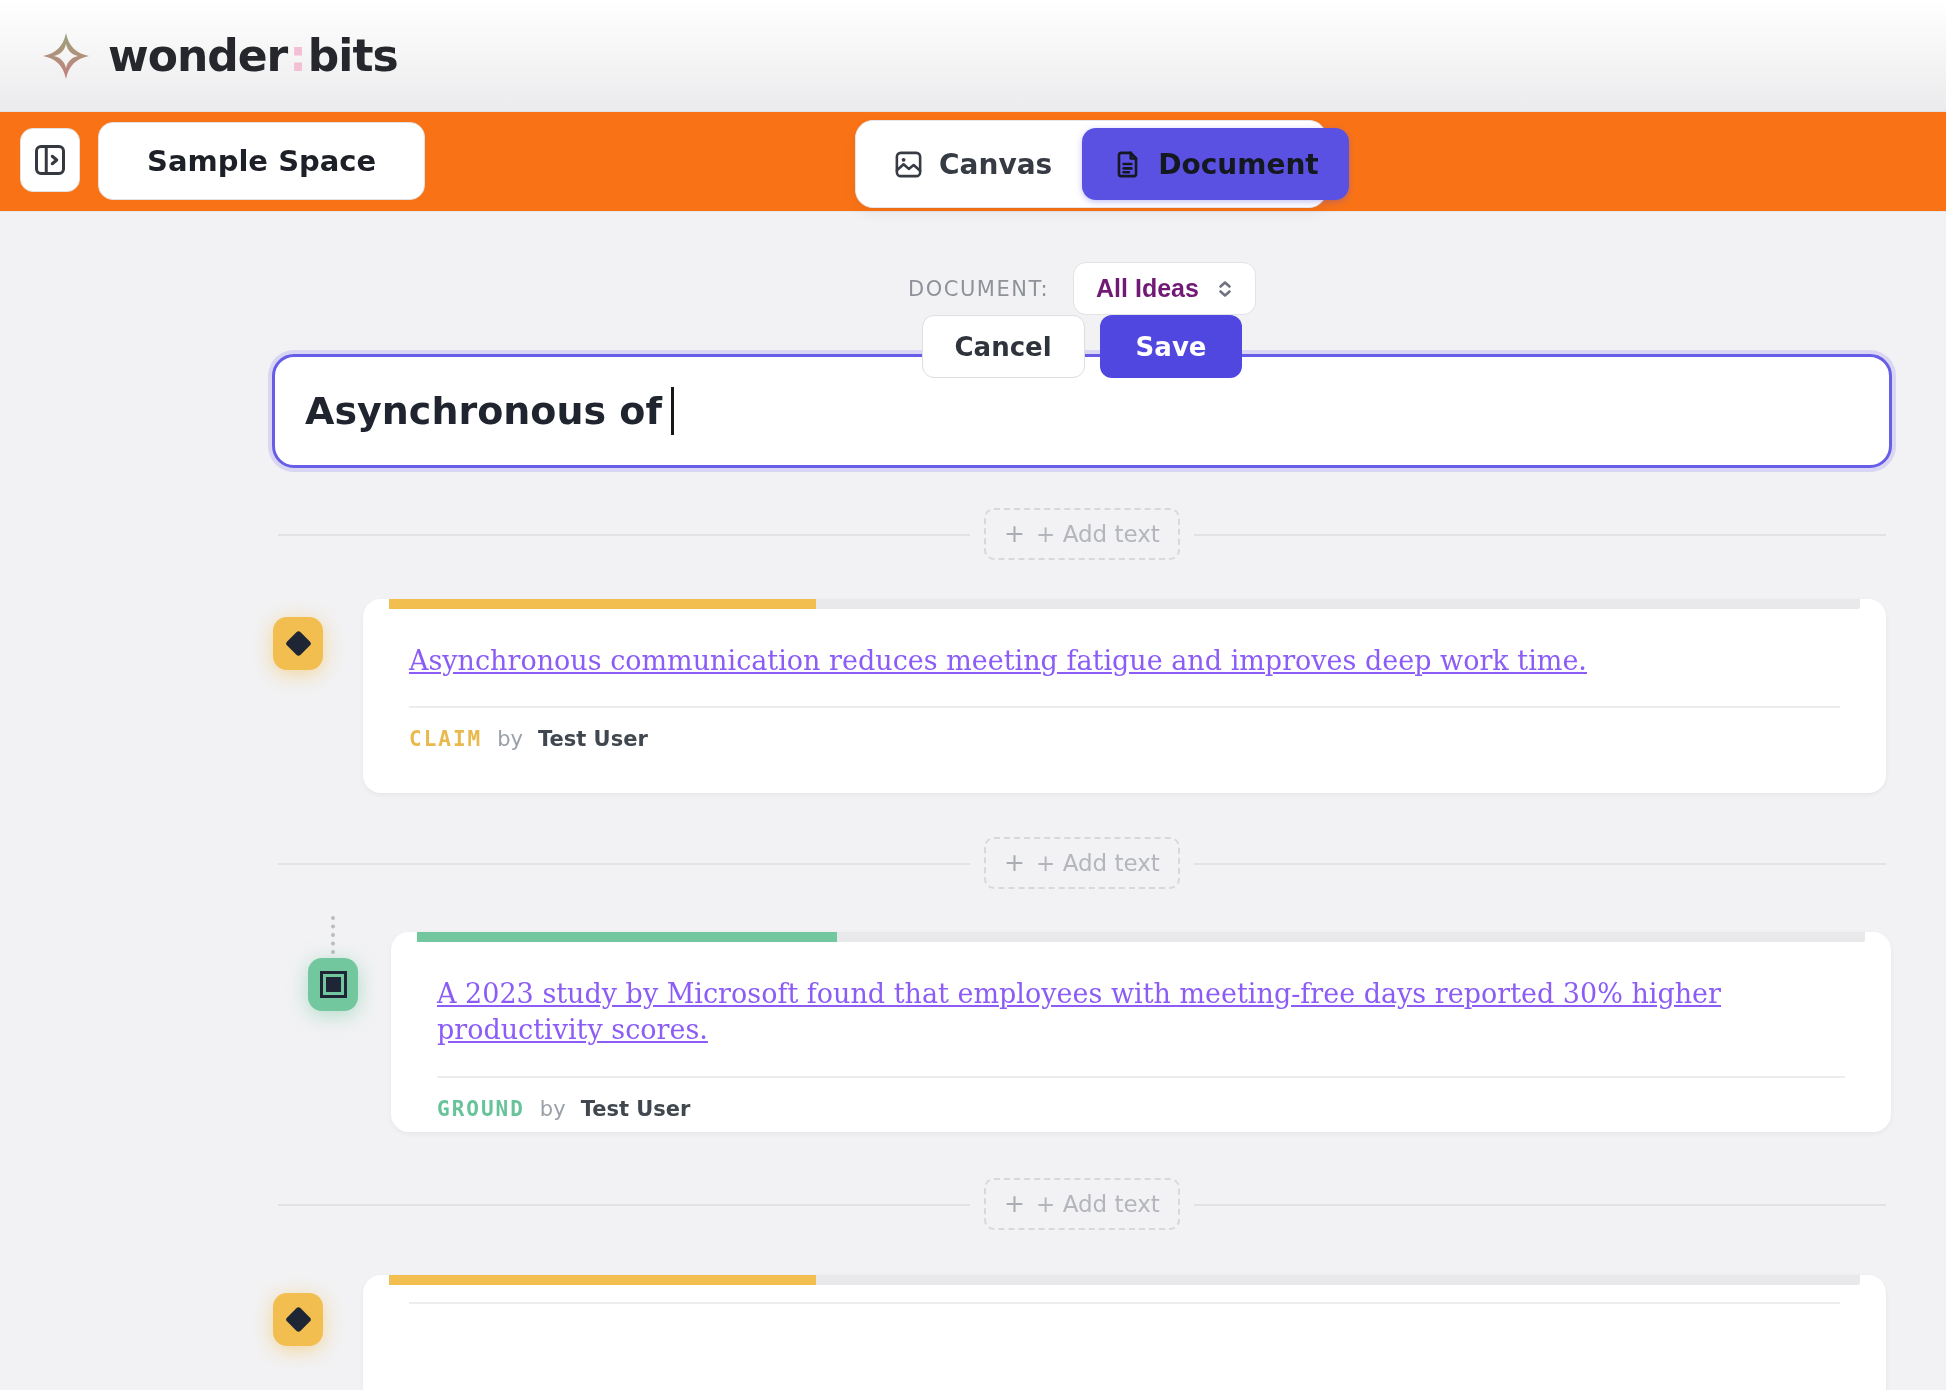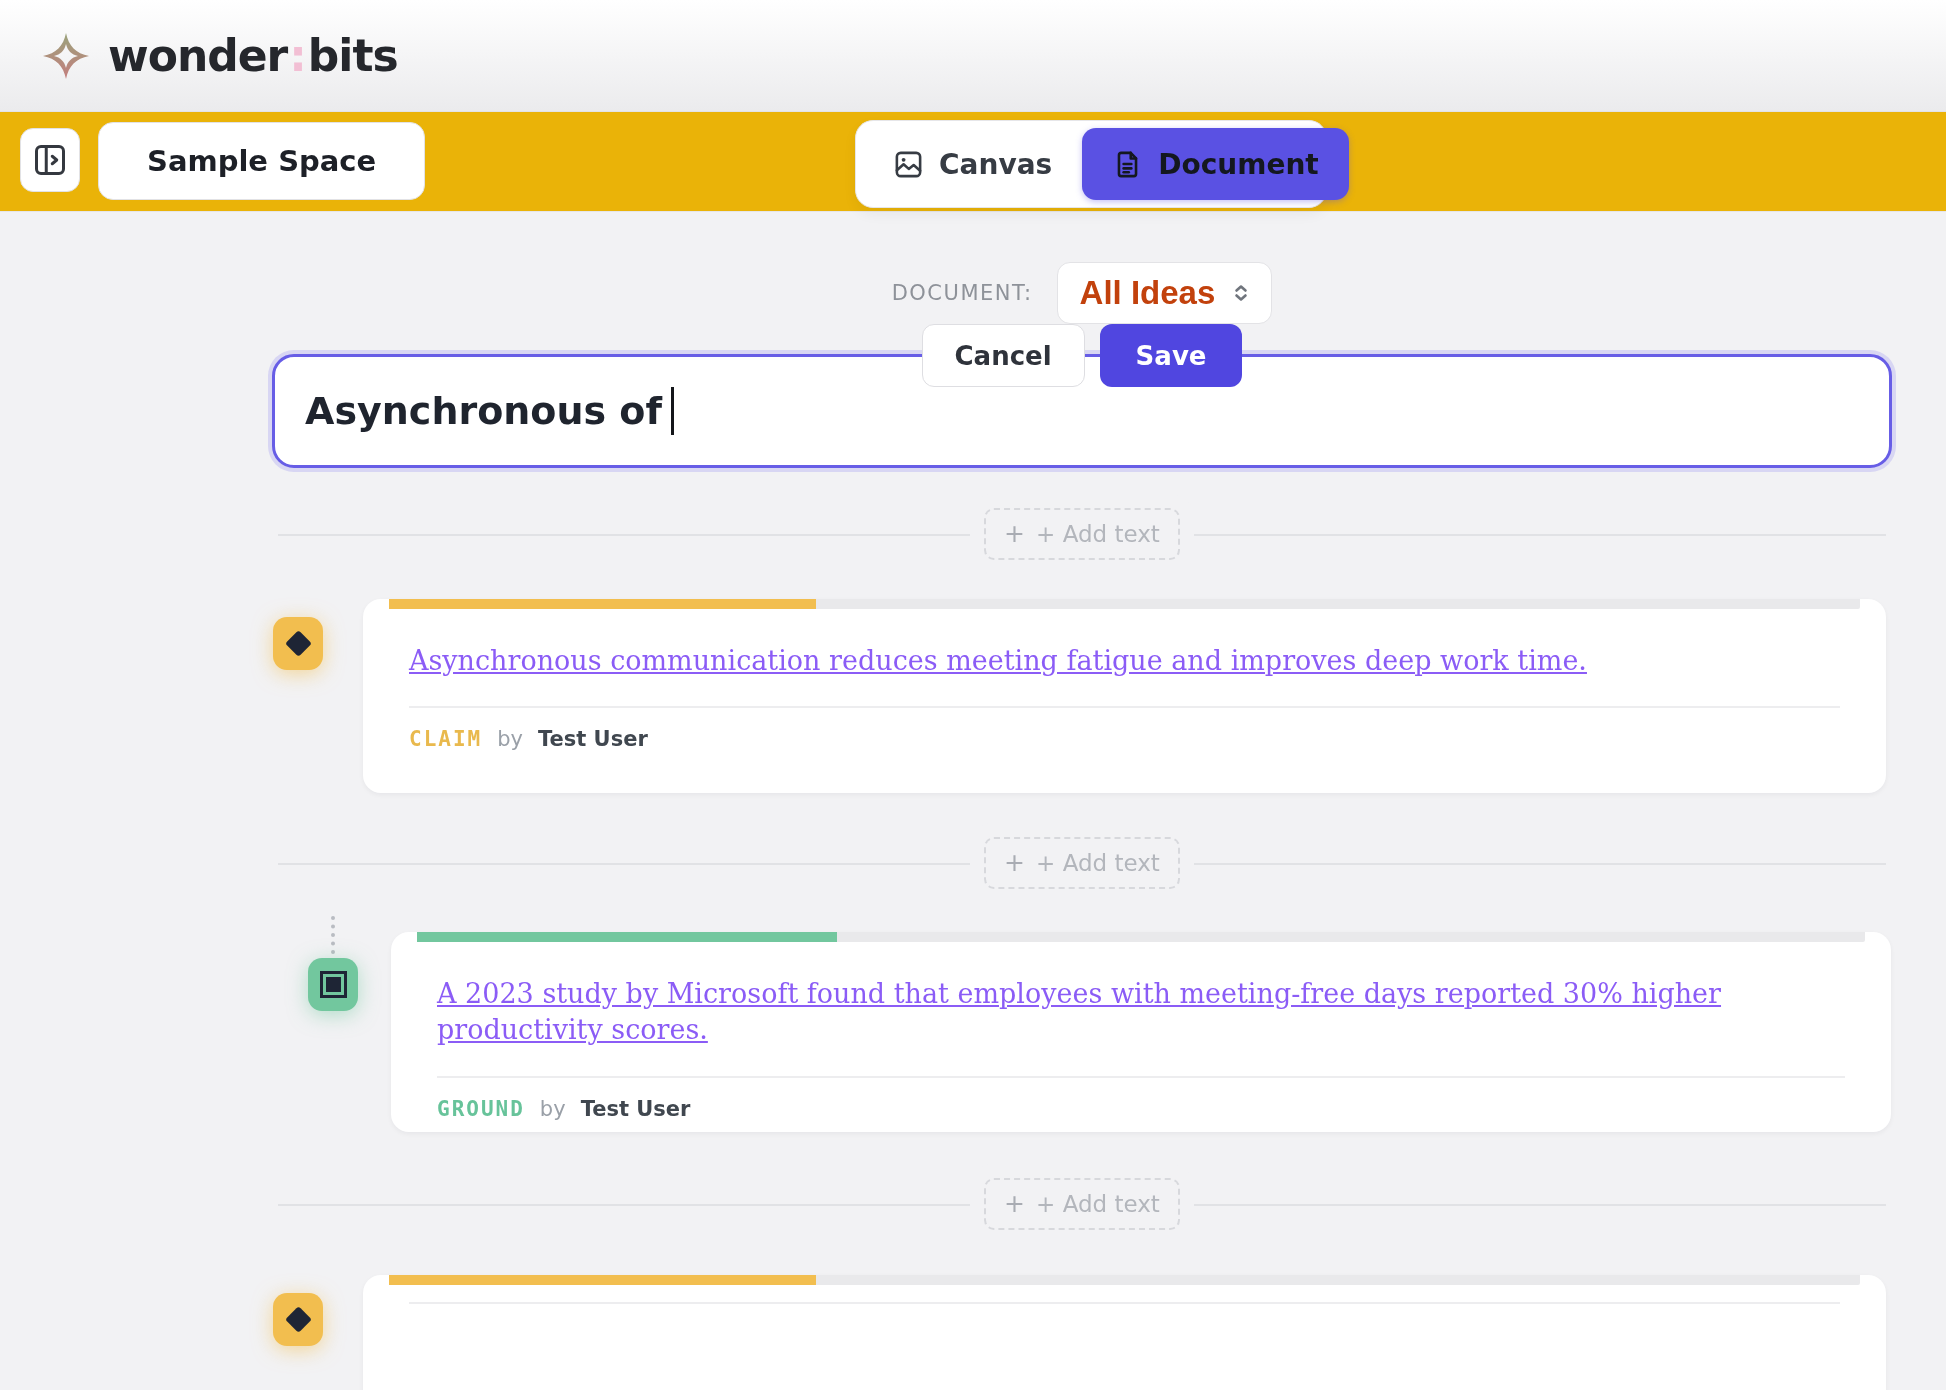--- a/index.html
+++ b/index.html
@@ -12,21 +12,21 @@
     background:linear-gradient(#ffffff, #ebebed);
     border-bottom:1px solid #e3e3e6;
     display:flex; align-items:center; padding-left:42px;
   }
   .brand { display:flex; align-items:center; gap:18px; }
   .brand-text { font-size:44px; font-weight:700; letter-spacing:-1px; color:#25272c; }
   .brand-colon { color:#f2bfd4; font-weight:700; padding:0 2px; }
 
   
   .toolbar {
-    height:100px; width:100%; background:#eab308;
+    height:100px; width:100%; background:#f97316;
     border-bottom:1px solid #e6e6e9;
     position:relative; display:flex; align-items:center;
   }
   .icon-btn {
     position:absolute; left:20px; top:16px;
     width:60px; height:64px; background:#fff;
     border:1px solid #e2e2e5; border-radius:13px;
     display:flex; align-items:center; justify-content:center; cursor:pointer;
   }
   .space-btn {
@@ -56,21 +56,21 @@
   .container { margin:0 54px 0 272px; position:relative; }
 
   .doc-bar { margin-top:50px; height:64px; display:flex; align-items:center; justify-content:space-between;flex-direction:column; }
   .doc-bar-left { display:flex; align-items:center; gap:24px; }
   .doc-label { font-size:21px; letter-spacing:1.5px; color:#8e9299; }
   .doc-select {
     display:flex; align-items:center; gap:14px;
     background:#fff; border:1px solid #e3e3e6; border-radius:13px;
     padding:11px 18px 11px 22px; cursor:pointer;
   }
-  .doc-select-value { font-size:33px; font-weight:700; color:#c2410c; }
+  .doc-select-value { font-size:25px; font-weight:700; color:#701a75; }
   .doc-bar-right { display:flex; align-items:center; gap:15px; }
   .btn-cancel {
     height:63px; padding:0 32px; background:#fff; border:1px solid #dedee2;
     border-radius:12px; font-family:"DejaVu Sans", sans-serif;
     font-size:26px; font-weight:600; color:#2f333b; cursor:pointer;
   }
   .btn-save {
     height:63px; padding:0 36px; background:#5046e0; border:none;
     border-radius:12px; font-family:"DejaVu Sans", sans-serif;
     font-size:26px; font-weight:600; color:#ffffff; cursor:pointer;

